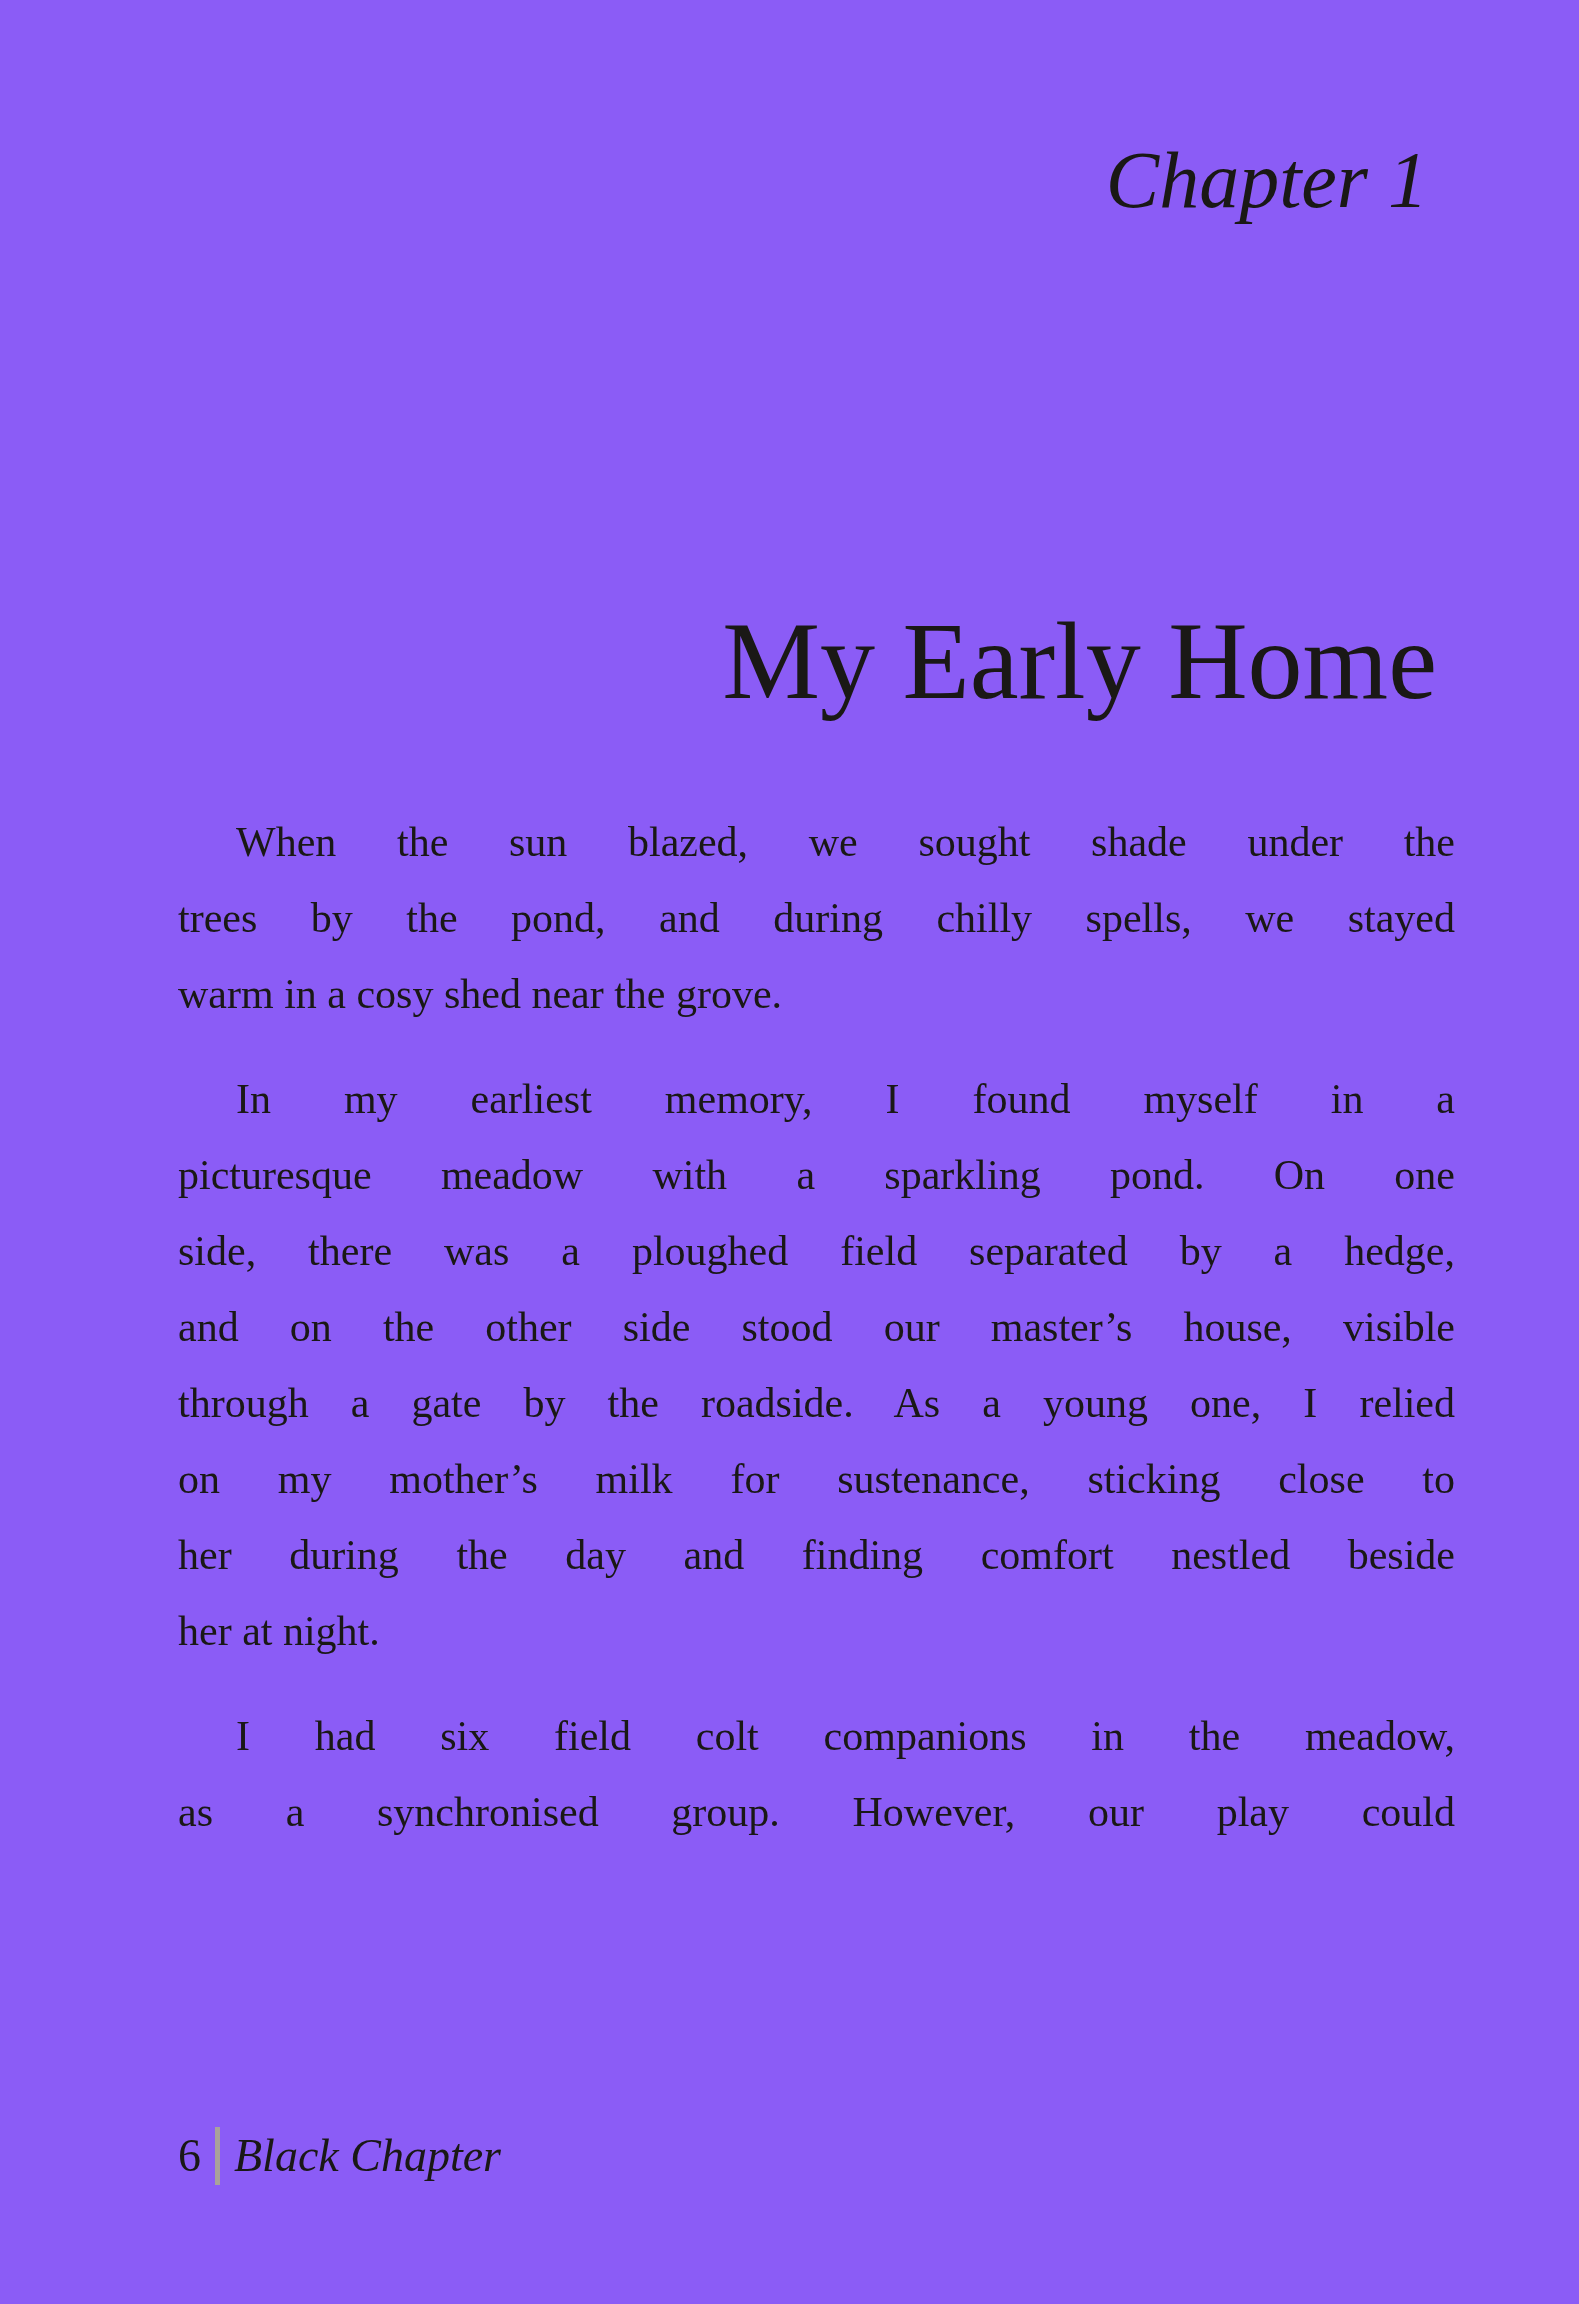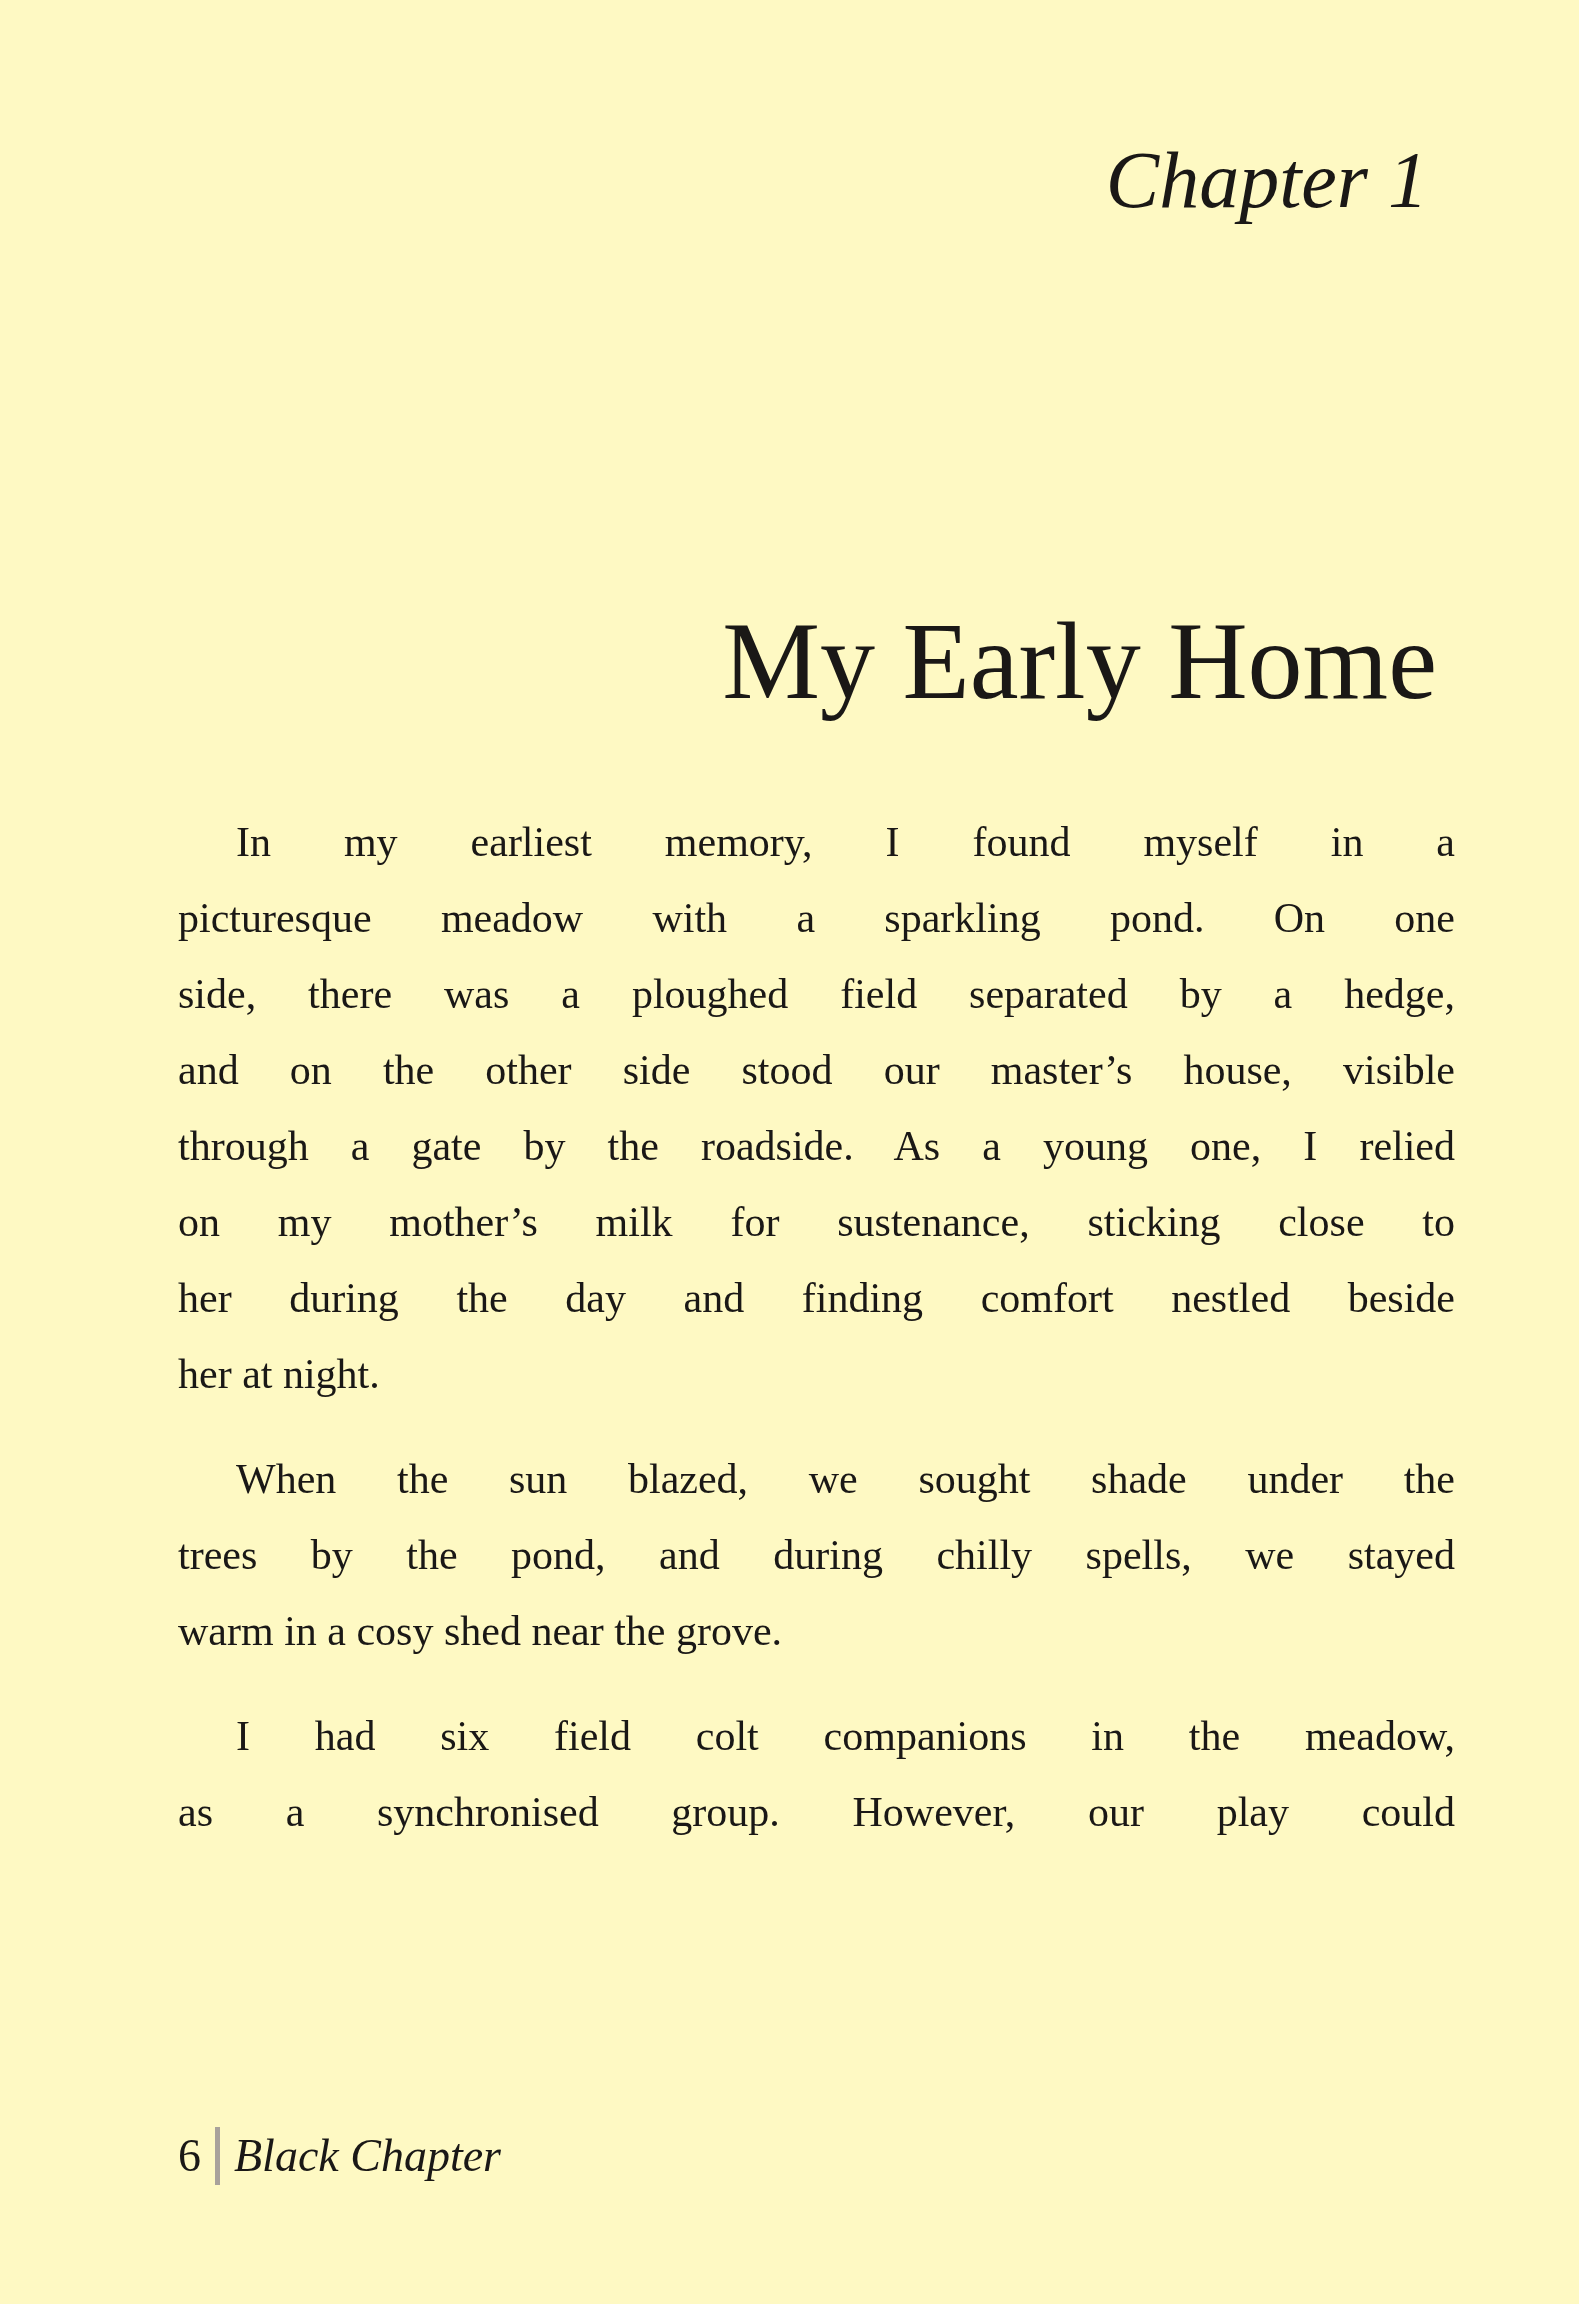--- a/index.html
+++ b/index.html
@@ -68,40 +68,40 @@
   .sep {
     display: inline-block;
     width: 5px;
     height: 58px;
   }
   .booktitle { font-style: italic; }
 </style>
 </head>
 <body>
 
-<div class="page" style="background: #fef9c3; color: rgb(26, 24, 22);">
+<div class="page" style="background: #8b5cf6; color: rgb(26, 24, 22);">
   <div class="chapter">Chapter 1</div>
 
   <h1 class="title">My Early Home</h1>
 
   <div class="body">
+      <div class="paragraph">
+        <div class="line first">When the sun blazed, we sought shade under the</div>
+        <div class="line">trees by the pond, and during chilly spells, we stayed</div>
+        <div class="line lastleft">warm in a cosy shed near the grove.</div>
+      </div>
       <div class="paragraph">
         <div class="line first">In my earliest memory, I found myself in a</div>
         <div class="line">picturesque meadow with a sparkling pond. On one</div>
         <div class="line">side, there was a ploughed field separated by a hedge,</div>
         <div class="line">and on the other side stood our master’s house, visible</div>
         <div class="line">through a gate by the roadside. As a young one, I relied</div>
         <div class="line">on my mother’s milk for sustenance, sticking close to</div>
         <div class="line">her during the day and finding comfort nestled beside</div>
         <div class="line lastleft">her at night.</div>
-      </div>
-      <div class="paragraph">
-        <div class="line first">When the sun blazed, we sought shade under the</div>
-        <div class="line">trees by the pond, and during chilly spells, we stayed</div>
-        <div class="line lastleft">warm in a cosy shed near the grove.</div>
       </div>
       <div class="paragraph">
         <div class="line first">I had six field colt companions in the meadow,</div>
         <div class="line">as a synchronised group. However, our play could</div>
       </div>
     </div>
 
   <div class="footer">
     <span class="pagenum">6</span>
     <span class="sep" style="background: rgb(169, 162, 155);"></span>

